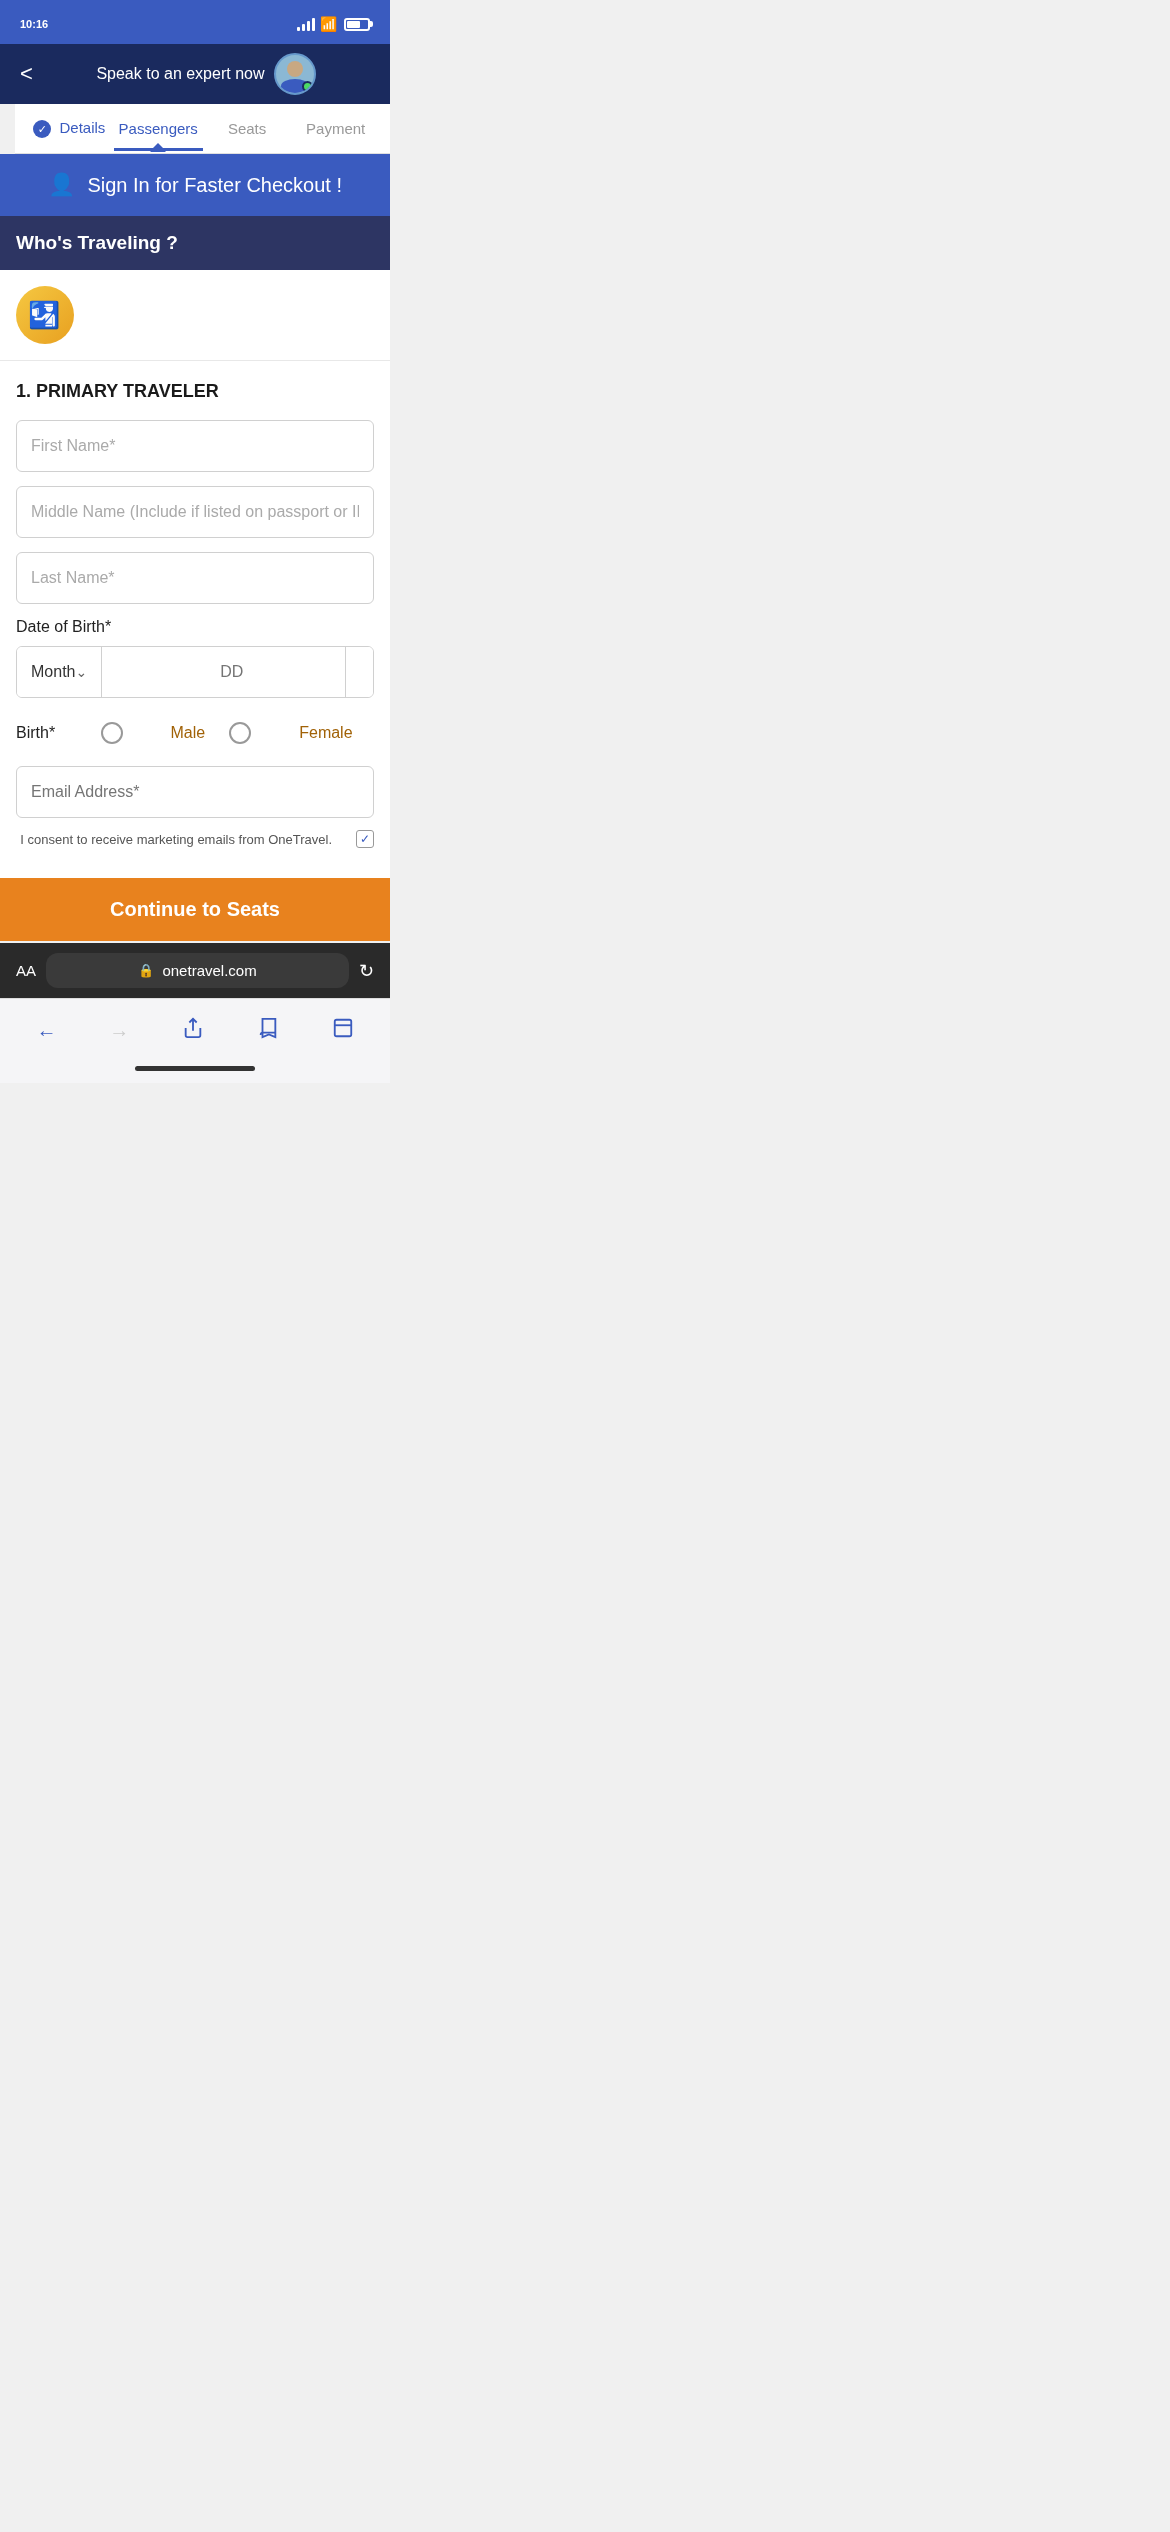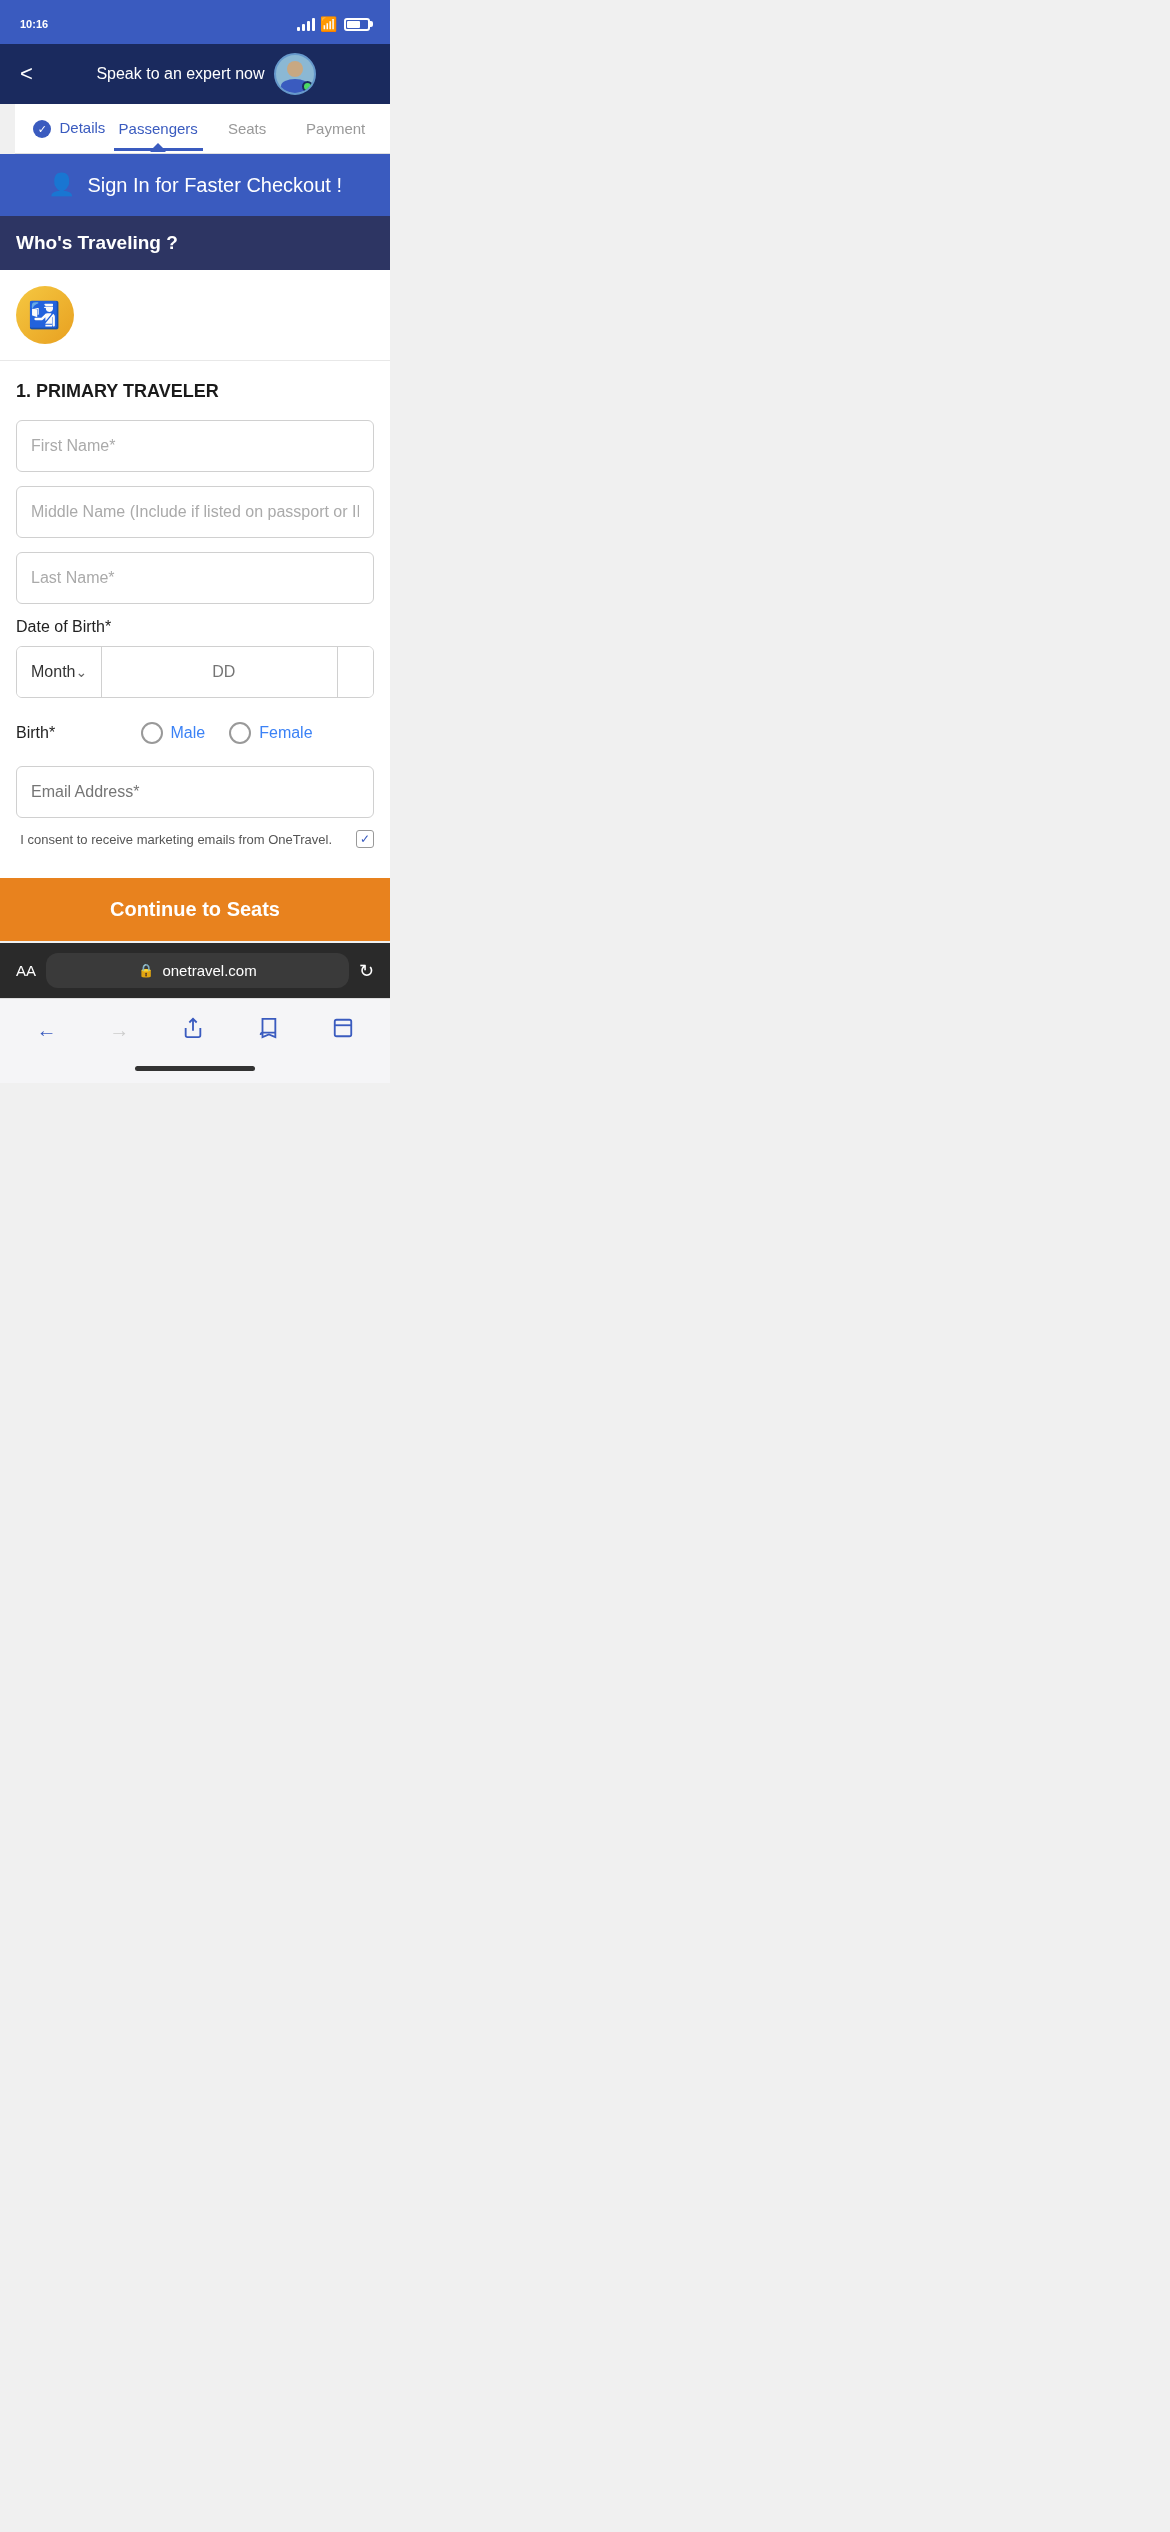--- a/index.html
+++ b/index.html
@@ -286,21 +286,21 @@
     }
 
     .dob-label {
       font-size: 16px;
       color: #222;
       margin-bottom: 10px;
       font-weight: 500;
     }
     .dob-row {
       display: flex;
-      gap: 8px;
+      gap: 16px;
       border: 1.5px solid #d0d0d0;
       border-radius: 6px;
       overflow: hidden;
       margin-bottom: 20px;
     }
     .dob-month {
       flex: 1.5;
       display: flex;
       align-items: center;
       justify-content: space-between;
@@ -367,21 +367,22 @@
     .radio-circle {
       width: 22px;
       height: 22px;
       border: 2px solid #999;
       border-radius: 50%;
       background: white;
       flex-shrink: 0;
     }
     .gender-option-label {
       font-size: 16px;
-      color: #3b82f6;
+      color: #a16207;
+      margin-left: 40px;
     }
 
     .email-input {
       width: 100%;
       border: 1.5px solid #d0d0d0;
       border-radius: 6px;
       padding: 16px 14px;
       font-size: 16px;
       color: #aaa;
       margin-bottom: 12px;

